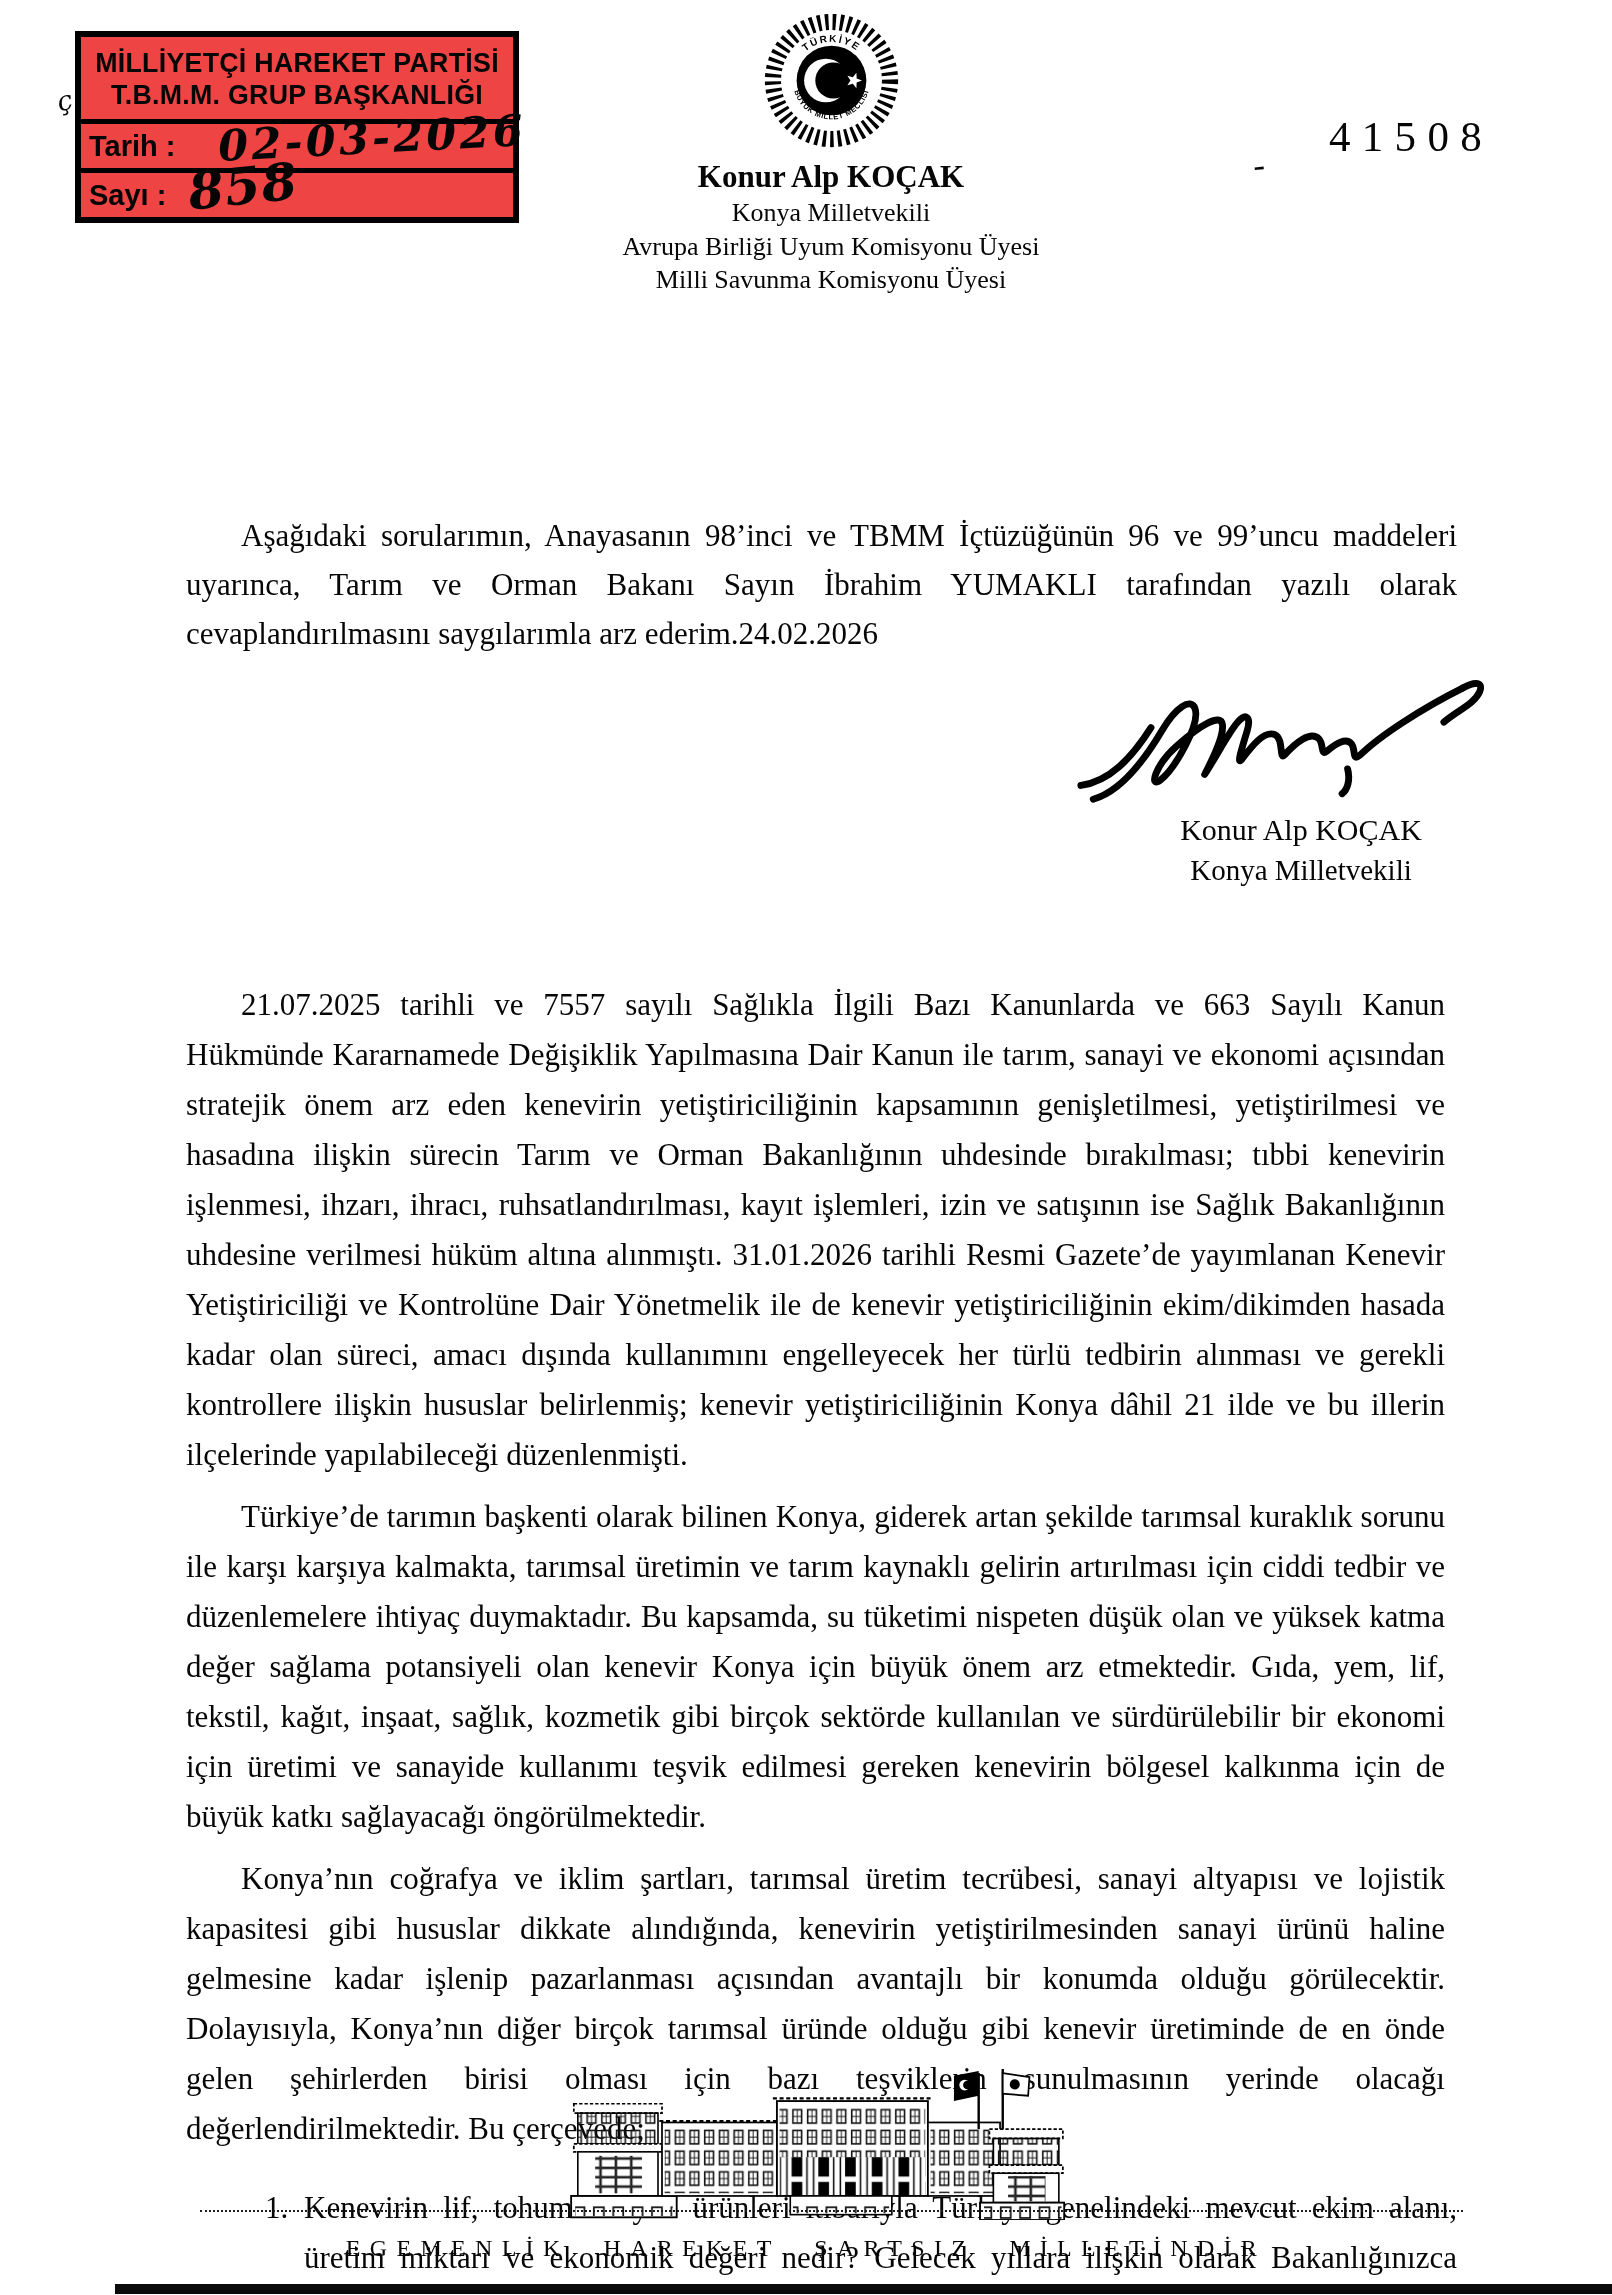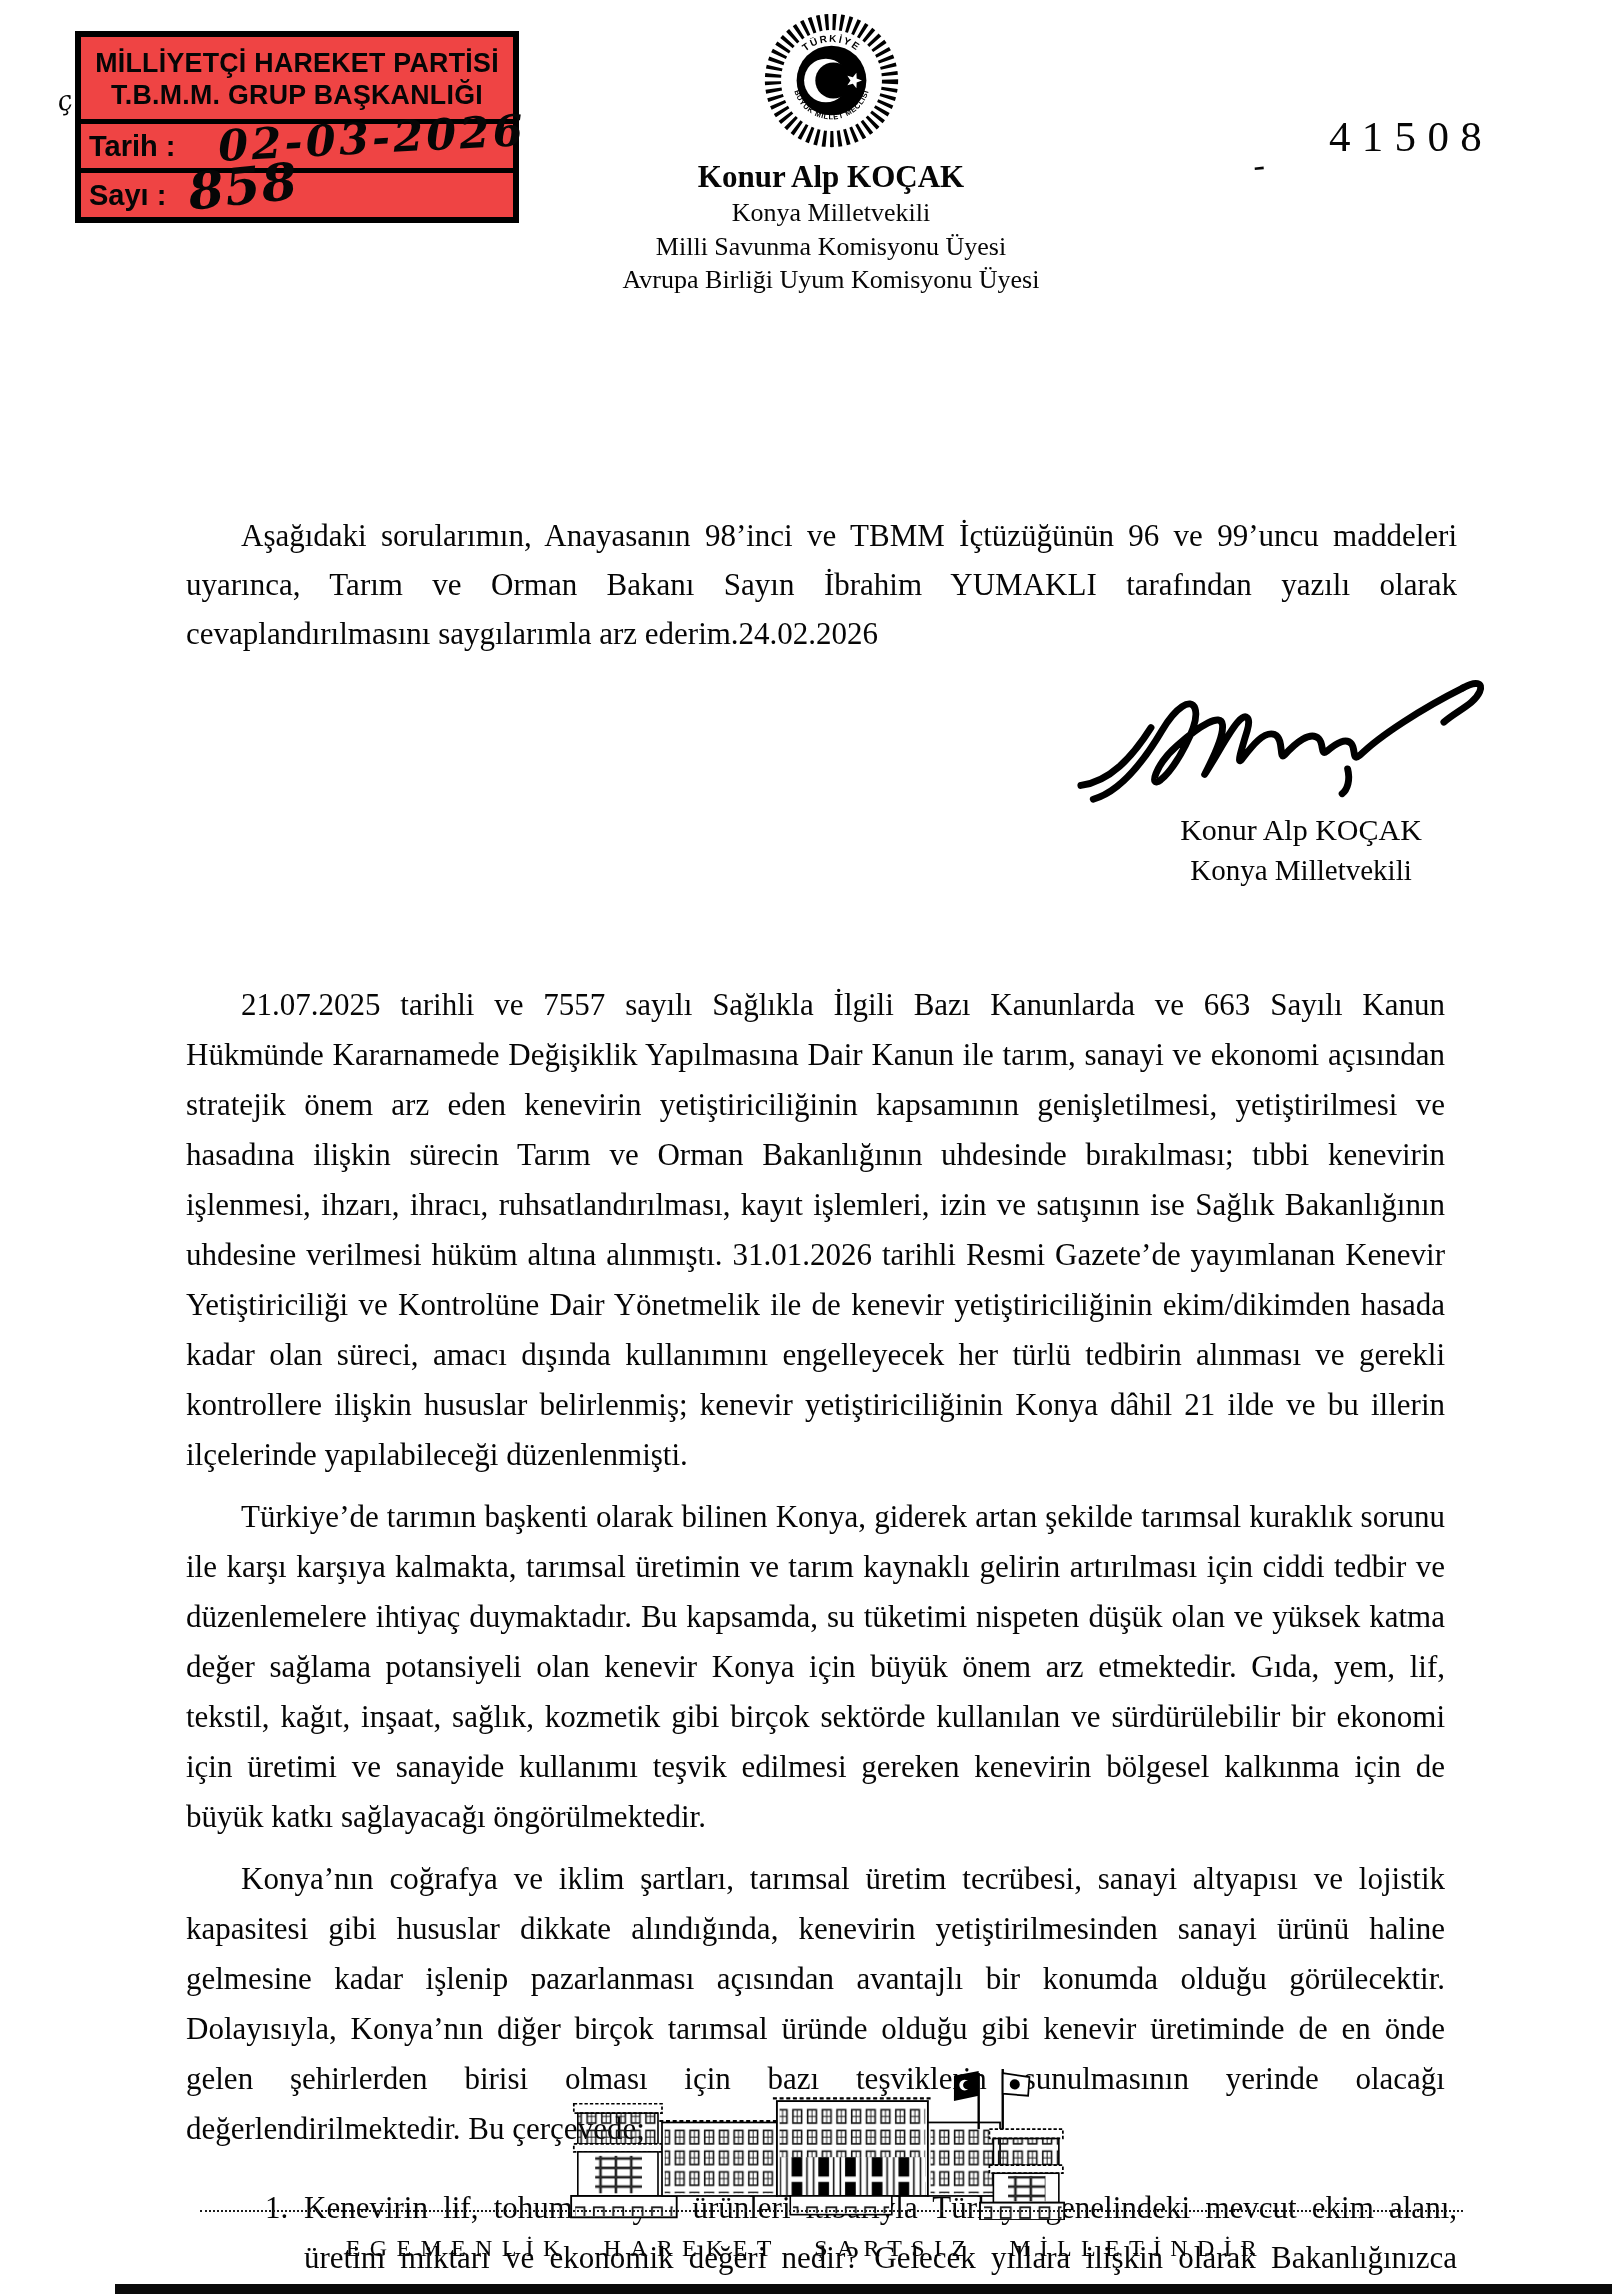--- a/index.html
+++ b/index.html
@@ -121,22 +121,22 @@
           <textPath href="#sealBottom" startOffset="50%">BÜYÜK MİLLET MECLİSİ</textPath>
         </text>
         <circle cx="110" cy="110" r="56" fill="#000"></circle>
         <circle cx="101" cy="110" r="35" fill="#fff"></circle>
         <circle cx="113" cy="110" r="29" fill="#000"></circle>
         <polygon fill="#fff" points="159,110 150.4,113.2 150,122.4 144.3,115.2 135.5,117.6 140.5,110 135.5,102.4 144.3,104.8 150,97.6 150.4,106.8"></polygon>
       </svg>
     </div>
     <div class="mp-name">Konur Alp KOÇAK</div>
     <div class="mp-line">Konya Milletvekili</div>
+    <div class="mp-line">Avrupa Birliği Uyum Komisyonu Üyesi</div>
     <div class="mp-line">Milli Savunma Komisyonu Üyesi</div>
-    <div class="mp-line">Avrupa Birliği Uyum Komisyonu Üyesi</div>
   </div>
 
   <span class="reg-dash">-</span>
   <div class="reg">41508</div>
 
 
   <div class="intro">Aşağıdaki sorularımın, Anayasanın 98’inci ve TBMM İçtüzüğünün 96 ve 99’uncu maddeleri uyarınca, Tarım ve Orman Bakanı Sayın İbrahim YUMAKLI tarafından yazılı olarak cevaplandırılmasını saygılarımla arz ederim.24.02.2026</div>
 
   <svg class="sig-svg" viewBox="0 0 640 230" width="440" height="159">
     <g fill="none" stroke="#000" stroke-width="10" stroke-linecap="round" stroke-linejoin="round">

